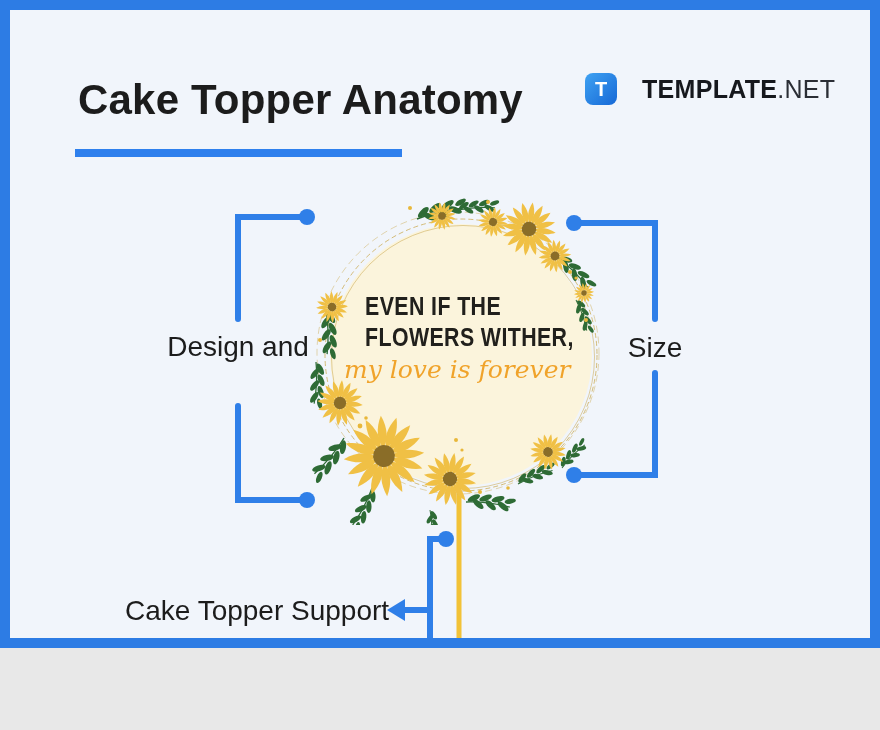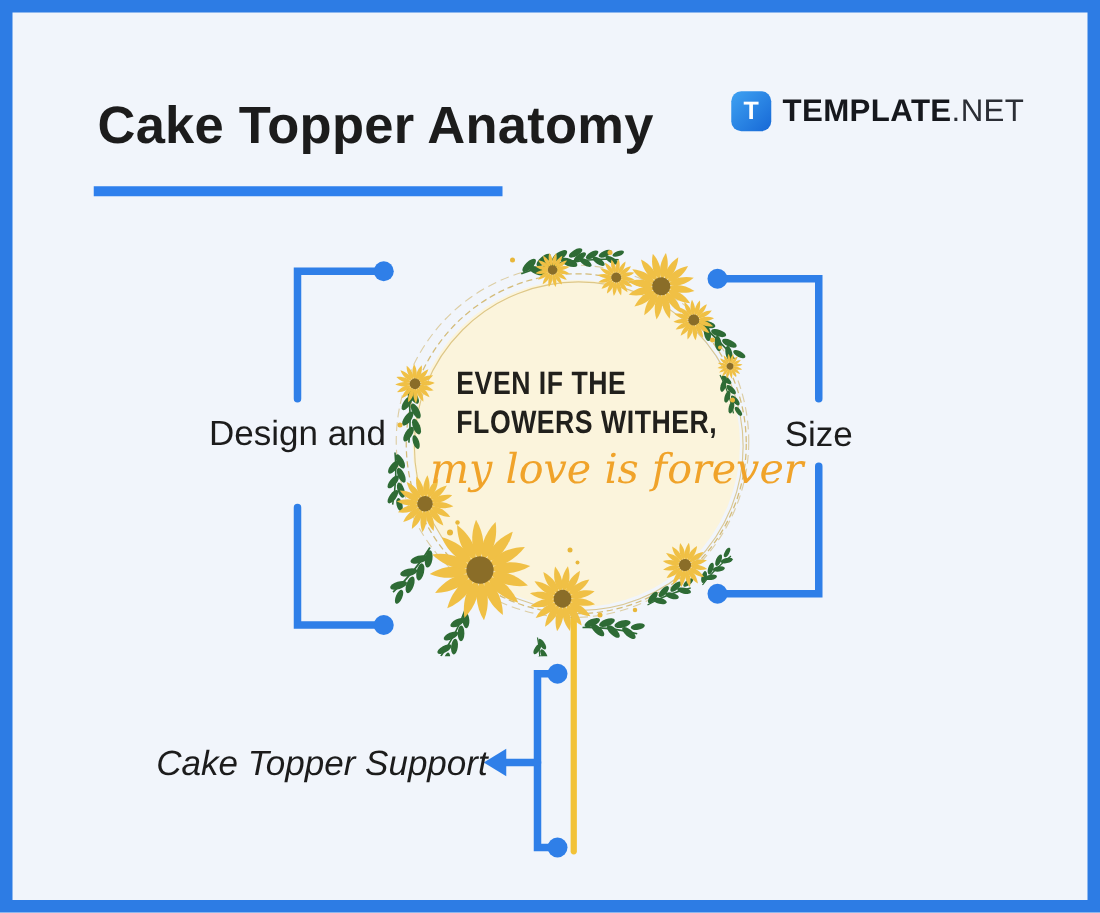--- a/index.html
+++ b/index.html
@@ -12,65 +12,65 @@
     --leaf_green:#2e6b35;
     --badge_cream:#fbf4dc;
     --ring_gold:#c9a84e;
     --stick_yellow:#f2c237;
     --script_orange:#f0a32a;
     --text_dark:#1c1c1c;
   }
   *{margin:0;padding:0;box-sizing:border-box;}
   body{background:#e8e8e8;font-family:"Liberation Sans",sans-serif;}
   .canvas{
-    position:relative;width:880px;height:730px;
+    position:relative;width:880px;height:648px;
     background:var(--background);
     border:10px solid var(--frame_blue);
     overflow:hidden;
   }
   .title{
     position:absolute;left:68px;top:66px;
     font-size:42px;font-weight:700;color:var(--text_dark);
     letter-spacing:0.2px;white-space:nowrap;
   }
   .title-underline{
     position:absolute;left:65px;top:139px;width:327px;height:8px;
     background:#2f80ed;
   }
   .brand{position:absolute;left:575px;top:63px;display:flex;align-items:center;gap:9px;}
   .brand-icon{
     width:32px;height:32px;border-radius:8px;
     background:linear-gradient(135deg,#3fa2f2 0%,#1668d6 100%);
     color:#fff;font-weight:700;font-size:20px;
     display:flex;align-items:center;justify-content:center;
   }
-  .brand-text{font-size:25px;letter-spacing:0.3px;white-space:nowrap;color:#16181d;}
+  .brand-text{font-size:25px;letter-spacing:0.3px;white-space:nowrap;color:#16181d;margin-left:16px;}
   .brand-text .b{font-weight:700;}
   .brand-text .n{font-weight:400;color:#2b2e35;}
   .connectors,.wreath{position:absolute;pointer-events:none;}
   .connectors{left:0;top:0;width:880px;height:730px;}
   .wreath{left:275px;top:170px;width:340px;height:345px;}
   .label{
     position:absolute;color:var(--text_dark);font-size:28px;line-height:29px;
   }
   .label-design{left:128px;top:322px;width:200px;text-align:center;}
   .label-size{left:595px;top:323px;width:100px;text-align:center;}
-  .label-support{left:115px;top:586px;width:252px;text-align:right;white-space:nowrap;font-style:italic;}
+  .label-support{left:115px;top:586px;width:252px;text-align:right;white-space:nowrap;}
   .quote{
     position:absolute;left:334px;top:281px;width:234px;text-align:left;
   }
   .quote .caps{
     font-weight:700;font-size:26px;line-height:31px;color:#21201c;
     transform:scaleX(0.82);transform-origin:center;letter-spacing:0.5px;
     white-space:nowrap;
   }
   .quote .script{
     margin-top:2px;
     font-family:"DejaVu Serif",serif;font-style:italic;
-    font-size:33px;color:var(--script_orange);white-space:nowrap;
+    font-size:25px;color:var(--script_orange);white-space:nowrap;
   }
 </style>
 </head>
 <body>
 
 <div class="canvas">
 
   <h1 class="title">Cake Topper Anatomy</h1>
   <div class="title-underline"></div>
 

